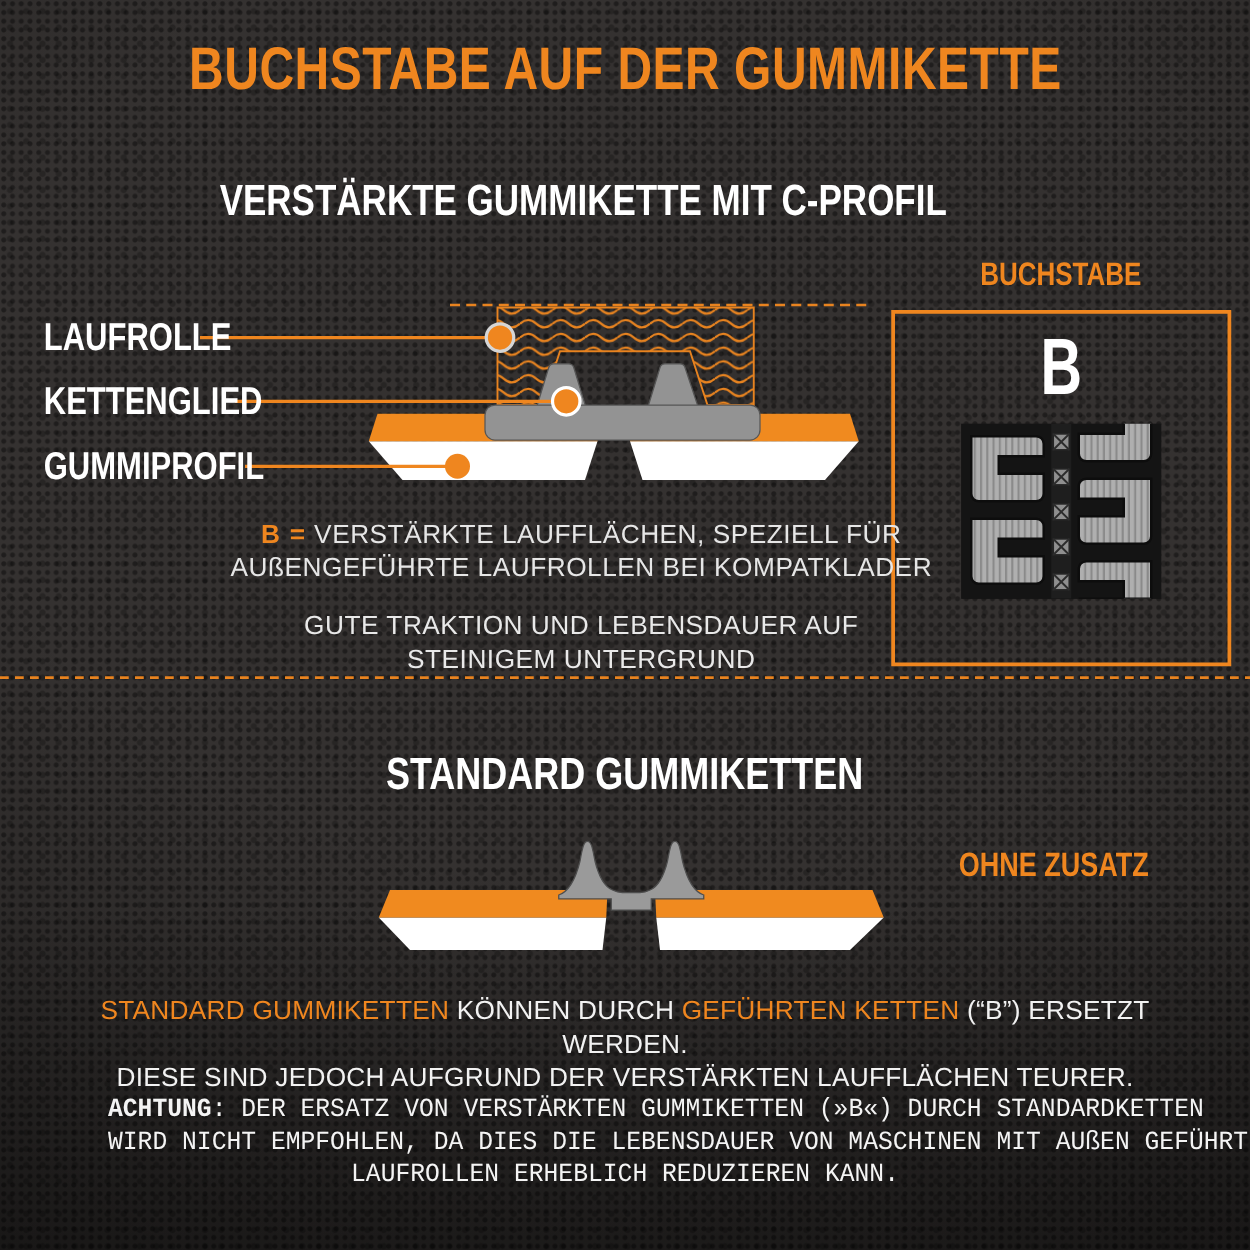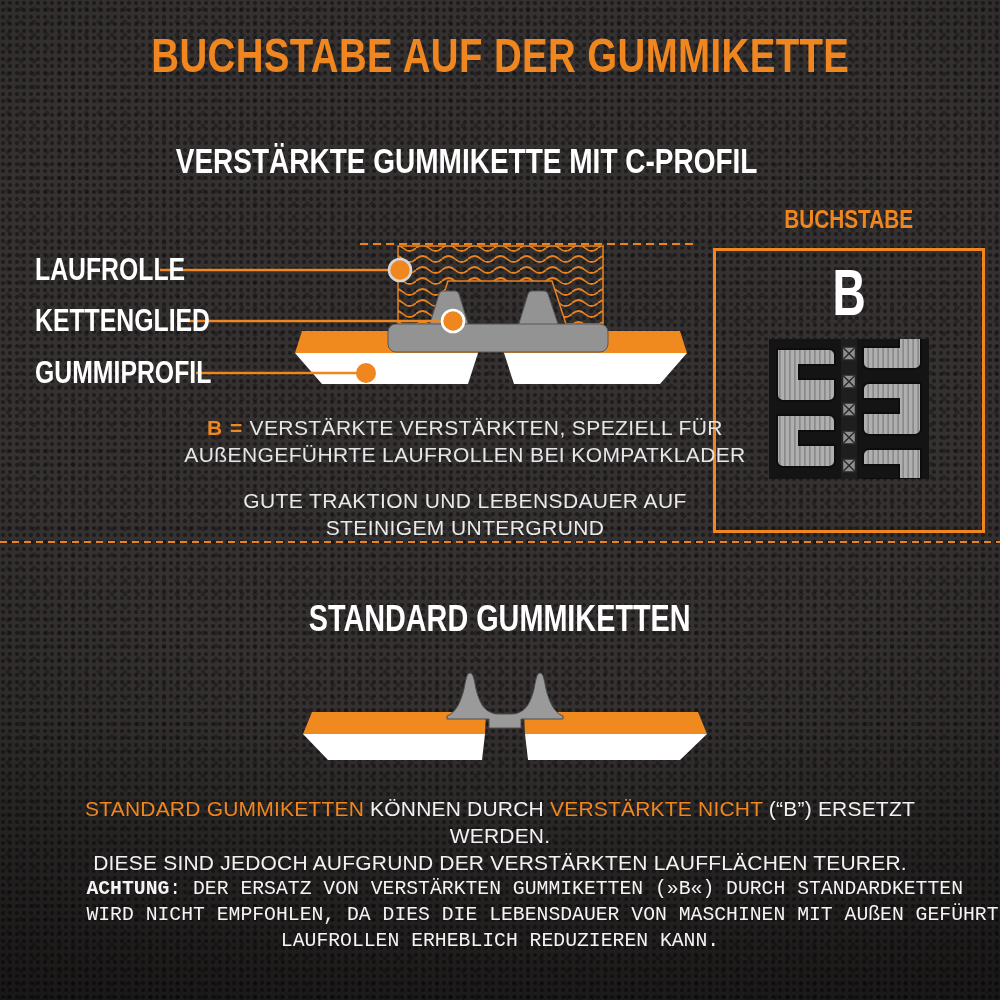--- a/index.html
+++ b/index.html
@@ -179,36 +179,39 @@
           <path d="M73.5,36 l13,13 M86.5,36 l-13,13"></path>
           <path d="M73.5,64 l13,13 M86.5,64 l-13,13"></path>
           <path d="M73.5,92 l13,13 M86.5,92 l-13,13"></path>
           <path d="M73.5,120 l13,13 M86.5,120 l-13,13"></path>
         </g>
       </svg>
     </div>
   </div>
 
   <div id="bdef" class="abs center">
-    <div><span class="b-pre">B =</span><span> VERSTÄRKTE VERSTÄRKTEN, SPEZIELL FÜR</span></div>
+    <div><span class="b-pre">B =</span><span> VERSTÄRKTE LAUFFLÄCHEN, SPEZIELL FÜR</span></div>
     <div>AUßENGEFÜHRTE LAUFROLLEN BEI KOMPATKLADER</div>
   </div>
 
   <div id="note" class="abs center">
     <div>GUTE TRAKTION UND LEBENSDAUER AUF</div>
     <div>STEINIGEM UNTERGRUND</div>
   </div>
 
   <div id="h-standard" class="abs center">
     <span class="cond">STANDARD GUMMIKETTEN</span>
   </div>
 
+  <div id="tag-standard" class="abs center">
+    <span class="cond">OHNE ZUSATZ</span>
+  </div>
 
   <div id="para-replace" class="abs center">
-    <div><span class="orange">STANDARD GUMMIKETTEN</span><span> KÖNNEN DURCH </span><span class="orange">VERSTÄRKTE NICHT</span><span> (“B”) ERSETZT WERDEN.</span></div>
+    <div><span class="orange">STANDARD GUMMIKETTEN</span><span> KÖNNEN DURCH </span><span class="orange">GEFÜHRTEN KETTEN</span><span> (“B”) ERSETZT WERDEN.</span></div>
     <div>DIESE SIND JEDOCH AUFGRUND DER VERSTÄRKTEN LAUFFLÄCHEN TEURER.</div>
   </div>
 
   <div id="para-warning" class="abs center">
     <span class="wline"><b>ACHTUNG</b><span>: DER ERSATZ VON VERSTÄRKTEN GUMMIKETTEN (»B«) DURCH STANDARDKETTEN</span></span>
     <span class="wline">WIRD NICHT EMPFOHLEN, DA DIES DIE LEBENSDAUER VON MASCHINEN MIT AUßEN GEFÜHRTEN</span>
     <span class="wline">LAUFROLLEN ERHEBLICH REDUZIEREN KANN.</span>
   </div>
 </div>
 

